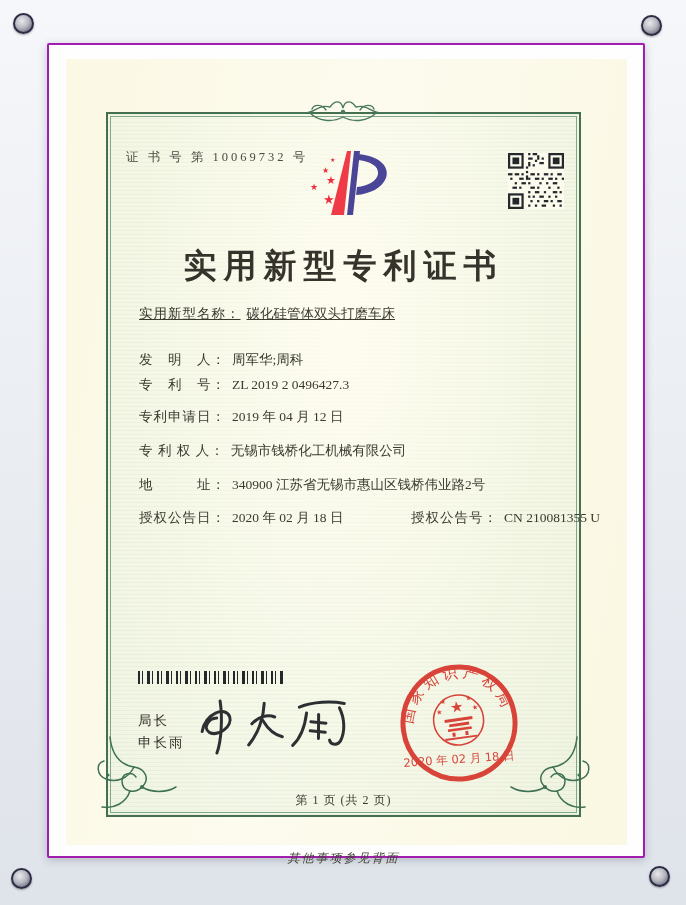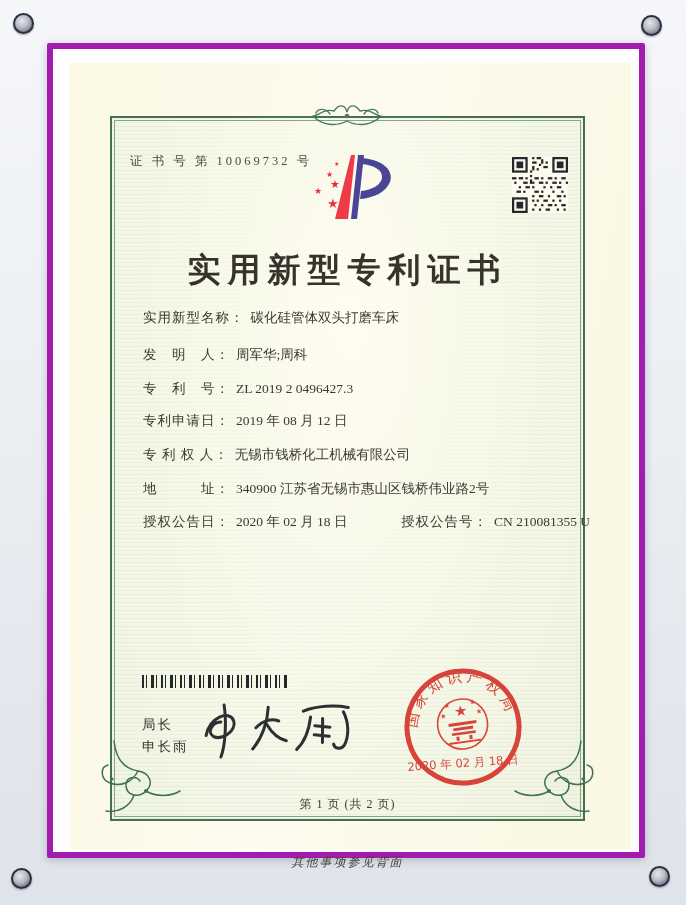--- a/index.html
+++ b/index.html
@@ -9,21 +9,21 @@
     background:linear-gradient(180deg,#f5f7fa 0%,#e9ecf1 55%,#dfe3ea 100%);
     position:relative;
   }
   .screw {
     position:absolute; width:21px; height:21px; border-radius:50%;
     background:radial-gradient(circle at 40% 35%, #e8e8ec 0%, #b9bac2 45%, #7f8090 75%, #3a3a4e 100%);
     border:2px solid #2c2c44; box-shadow:0 1px 2px rgba(0,0,0,.35);
   }
   .photo {
     position:absolute; left:47px; top:43px; width:598px; height:815px;
-    background:#fefefe; border:6px solid #a21caf; border-radius:2px;
+    background:#fefefe; border:2px solid #a21caf; border-radius:2px;
     box-shadow:0 2px 8px rgba(40,50,70,.25);
   }
   .paper {
     position:absolute; left:17px; top:14px; width:561px; height:786px;
     background:linear-gradient(100deg,#fbf8e4 0%,#fdfbee 45%,#faf7e2 100%);
   }
   .frame {
     position:absolute; left:40px; top:53px; width:475px; height:705px;
     border:2px solid #44704f;
     background:
@@ -36,21 +36,21 @@
   .logo { position:absolute; left:232px; top:88px; width:92px; height:88px; }
   .logo .star { position:absolute; color:#ee2e3c; line-height:1; }
   .qr { position:absolute; left:442px; top:94px; width:56px; height:56px; }
   .title {
     position:absolute; left:40px; top:176px; width:475px; text-align:center;
     font-size:33px; font-weight:600; letter-spacing:7px; color:#35332b;margin-top:9px;
   }
   .row { position:absolute; left:73px; font-size:13.5px; color:#3b3a30; white-space:nowrap; }
   .row .lab { letter-spacing:1px; }
   .row .val { margin-left:6px; }
-  .row .pair2 { position:absolute; left:258px; top:0;font-family:Liberation Serif, serif; }
+  .row .pair2 { position:absolute; left:272px; top:0;font-family:Liberation Serif, serif; }
   .body-text {
     position:absolute; left:62px; top:472px; width:443px;
     font-size:12.5px; line-height:21px; font-style:italic; color:#3e3c30; letter-spacing:.5px;
   }
   .body-text p { text-indent:2em; }
   .barcode {
     position:absolute; left:72px; top:612px; width:147px; height:13px;
     background:repeating-linear-gradient(90deg,
       #24282a 0 2px, transparent 2px 4px, #24282a 4px 5px, transparent 5px 9px,
       #24282a 9px 12px, transparent 12px 14px, #24282a 14px 15px, transparent 15px 19px);
@@ -198,31 +198,31 @@
             <rect x="12" y="23" width="1" height="1"></rect>
             <rect x="15" y="23" width="2" height="1"></rect>
           <rect x="20" y="23" width="1" height="1"></rect>
             <rect x="23" y="23" width="1" height="1"></rect>
         </g>
       </svg>
     </div>
 
     <div class="title">实用新型专利证书</div>
 
-    <div class="row" style="top:246px;">
+    <div class="row" style="top:246px;text-decoration:underline;">
       <span class="lab">实用新型名称：</span><span class="val">碳化硅管体双头打磨车床</span>
     </div>
-    <div class="row" style="top:283px;">
+    <div class="row" style="top:292px;">
       <span class="lab">发　明　人：</span><span class="val">周军华;周科</span>
     </div>
     <div class="row" style="top:317px;">
       <span class="lab">专　利　号：</span><span class="val">ZL 2019 2 0496427.3</span>
     </div>
     <div class="row" style="top:349px;">
-      <span class="lab">专利申请日：</span><span class="val">2019 年 08 月 12 日</span>
+      <span class="lab">专利申请日：</span><span class="val">2019 年 04 月 12 日</span>
     </div>
     <div class="row" style="top:383px;">
       <span class="lab">专 利 权 人：</span><span class="val">无锡市钱桥化工机械有限公司</span>
     </div>
     <div class="row" style="top:417px;">
       <span class="lab">地　　　址：</span><span class="val">340900 江苏省无锡市惠山区钱桥伟业路2号</span>
     </div>
     <div class="row" style="top:450px; width:432px;">
       <span class="lab">授权公告日：</span><span class="val">2020 年 02 月 18 日</span>
       <span class="pair2">

